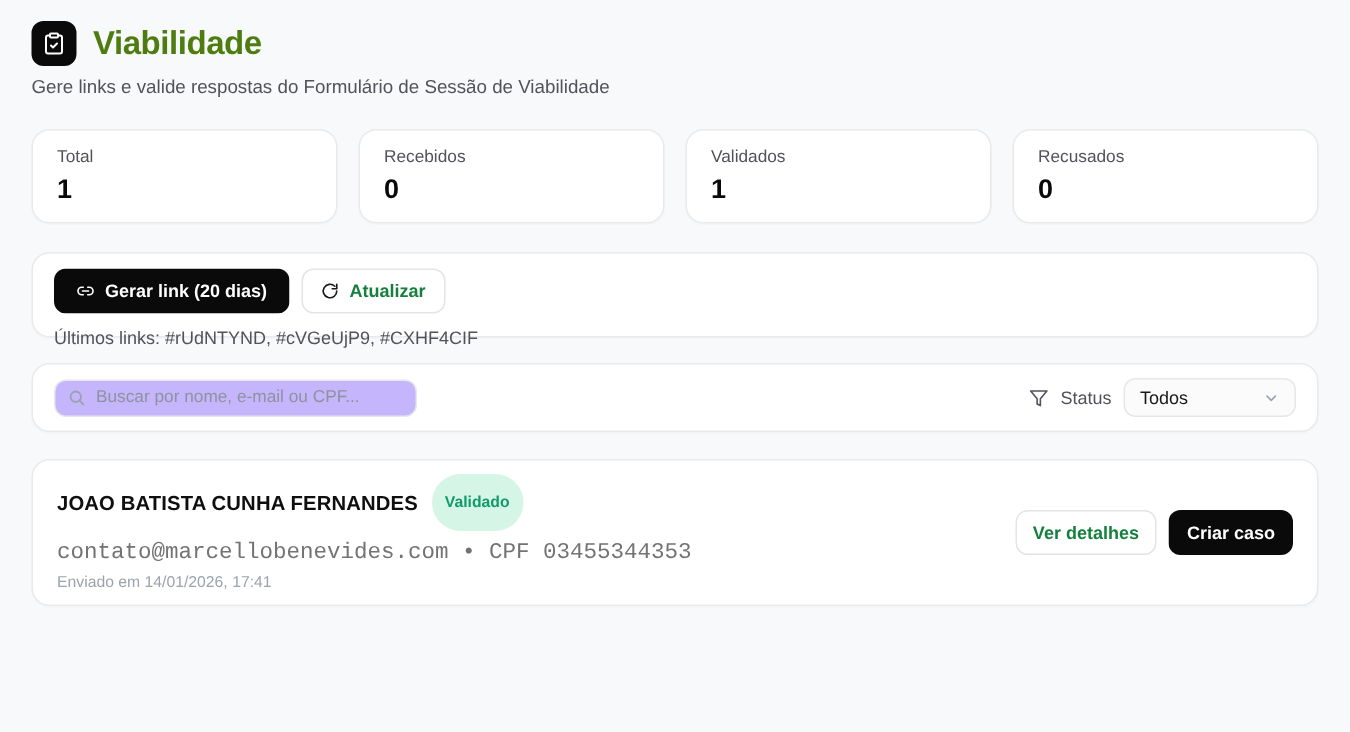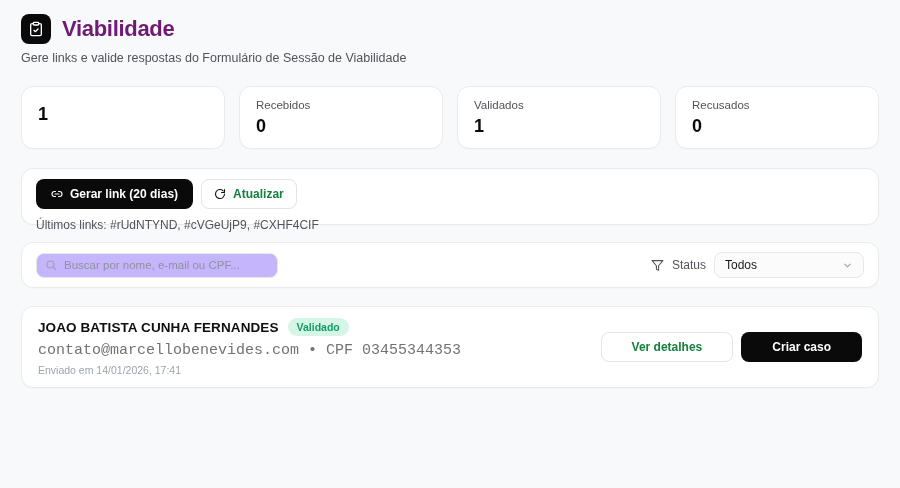--- a/index.html
+++ b/index.html
@@ -12,21 +12,21 @@
   }
   .container { padding:14px 21px 0 21px; }
 
   
   .header-row { display:flex; align-items:center; gap:11px; }
   .app-icon {
     width:30px; height:30px; background:#0a0a0a; border-radius:8px;
     display:flex; align-items:center; justify-content:center; flex:0 0 auto;
   }
   .app-icon svg { width:16px; height:16px; stroke:#ffffff; }
-  .page-title { font-size:22px; font-weight:700; letter-spacing:-0.3px; color:#701a75; }
+  .page-title { font-size:22px; font-weight:700; letter-spacing:-0.3px; color:#4d7c0f; }
   .page-subtitle { font-size:12.5px; color:#52525b; margin-top:7px; }
 
   
   .stats-grid {
     display:grid; grid-template-columns:repeat(4,1fr); gap:14px; margin-top:21px;
   }
   .card {
     background:#ffffff; border:1px solid #e9eaec; border-radius:12px;
     box-shadow:0 1px 1px rgba(0,0,0,0.02);
   }
@@ -61,61 +61,62 @@
   .search-input {
     width:100%; height:25px; border:1px solid #e6e7e9; border-radius:8px;
     background:#c4b5fd; padding:0 8px 0 27px; font-size:11.5px; color:#18181b;
     font-family:inherit; outline:none;
   }
   .search-input::placeholder { color:#8e939b; }
   .status-group { display:flex; align-items:center; gap:8px; }
   .status-group .funnel svg { width:13px; height:13px; stroke:#52525b; display:block; }
   .status-label { font-size:12px; color:#52525b; }
   .status-select {
-    width:150px; height:26px; border:1px solid #e6e7e9; border-radius:8px;
+    width:115px; height:26px; border:1px solid #e6e7e9; border-radius:8px;
     background:#fbfbfc; display:flex; align-items:center; justify-content:space-between;
     padding:0 10px; font-size:12px; color:#18181b; cursor:pointer;
   }
   .status-select svg { width:11px; height:11px; stroke:#9ca3af; }
 
   
   .list-card {
-    margin-top:18px; height:82px; padding:12px 16px;
+    margin-top:18px; height:98px; padding:12px 16px;
     display:flex; align-items:center; justify-content:space-between;
   }
   .sub-name-row { display:flex; align-items:center; gap:9px; }
   .sub-name { font-size:13.5px; font-weight:700; letter-spacing:0.1px; color:#0f0f10; }
   .badge {
     background:#d5f6e6; color:#139a6b; font-size:10.5px; font-weight:600;
-    padding:3px 9px; border-radius:999px;text-align:center;
+    padding:13px 9px; border-radius:999px;text-align:center;
   }
   .sub-contact { font-size:15px; color:#737373; margin-top:6px;font-family:Liberation Mono, monospace; }
   .sub-sent { font-size:10.5px; color:#9ca3af; margin-top:5px; }
   .row-actions { display:flex; align-items:center; gap:8px; }
-  .btn-sm { padding:8px 30px; font-weight:600; }
+  .btn-sm { padding:8px 11px; font-weight:600; }
 </style>
 </head>
 <body>
 
 <div class="container">
 
   <div class="header-row">
     <div class="app-icon">
       <svg viewBox="0 0 24 24" fill="none" stroke-width="2" stroke-linecap="round" stroke-linejoin="round">
         <rect x="8" y="2" width="8" height="4" rx="1"></rect>
         <path d="M16 4h2a2 2 0 0 1 2 2v14a2 2 0 0 1-2 2H6a2 2 0 0 1-2-2V6a2 2 0 0 1 2-2h2"></path>
         <path d="m9 14 2 2 4-4"></path>
       </svg>
     </div>
     <h1 class="page-title">Viabilidade</h1>
   </div>
   <div class="page-subtitle">Gere links e valide respostas do Formulário de Sessão de Viabilidade</div>
 
   <div class="stats-grid">
     <div class="card stat-card">
+      <div class="stat-label">Total</div>
       <div class="stat-value">1</div>
     </div>
     <div class="card stat-card">
       <div class="stat-label">Recebidos</div>
       <div class="stat-value">0</div>
     </div>
     <div class="card stat-card">
       <div class="stat-label">Validados</div>
       <div class="stat-value">1</div>
     </div>

